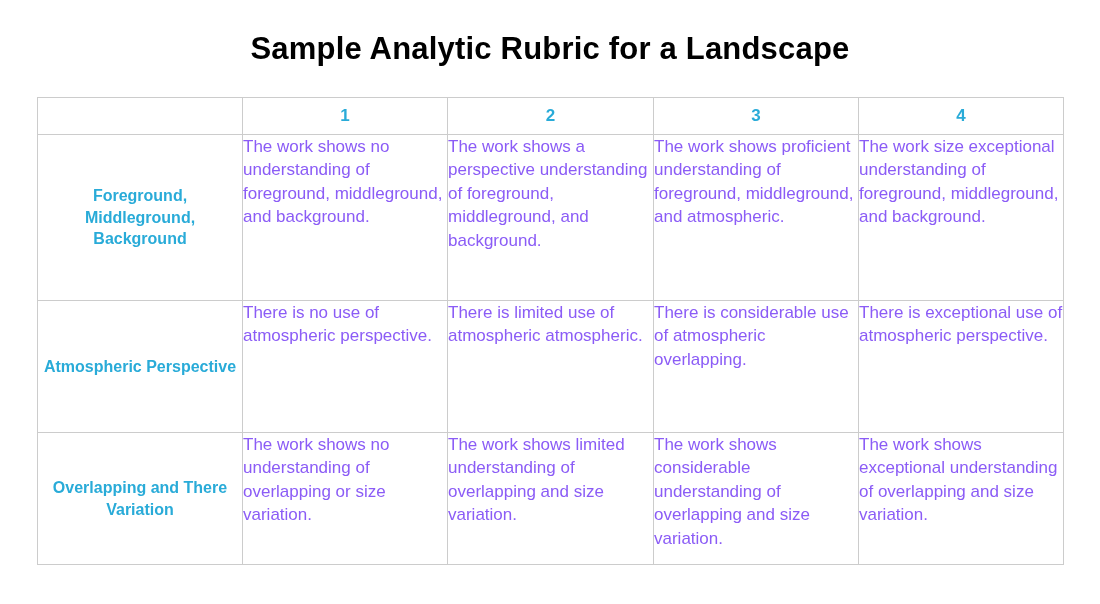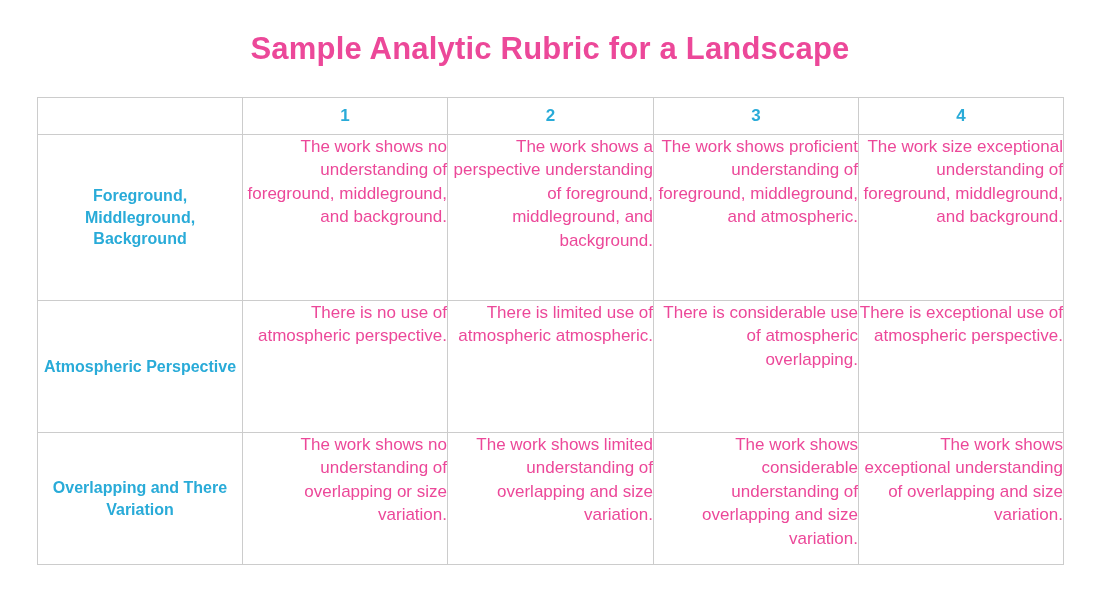--- a/index.html
+++ b/index.html
@@ -16,21 +16,21 @@
 
   .page {
     position: relative;
     width: 1100px;
     height: 604px;
     box-sizing: border-box;
   }
 
   .page-title {
     text-align: center;
-    color: #ec4899;
+    color: #000000;
     font-size: 31px;
     font-weight: bold;
     letter-spacing: 0.2px;
     padding-top: 30px;
     padding-bottom: 0;
     margin: 0;
     line-height: 1.2;
   }
 
   .table-wrap {
@@ -85,24 +85,24 @@
     font-weight: bold;
     text-align: center;
     vertical-align: middle;
     line-height: 1.35;
     padding: 8px 10px;
     margin-top: 19px;
   }
 
   
   .desc {
-    color: #ec4899;
+    color: #8b5cf6;
     font-size: 17px;
     font-weight: normal;
-    text-align: right;
+    text-align: left;
     vertical-align: top;
     line-height: 1.38;
     padding: 12px 14px 14px 14px;
   }
 
   .row-1 td { height: 165px; }
   .row-2 td { height: 131px; }
   .row-3 td { height: 131px; }
 
   .row-1 .crit-label,

